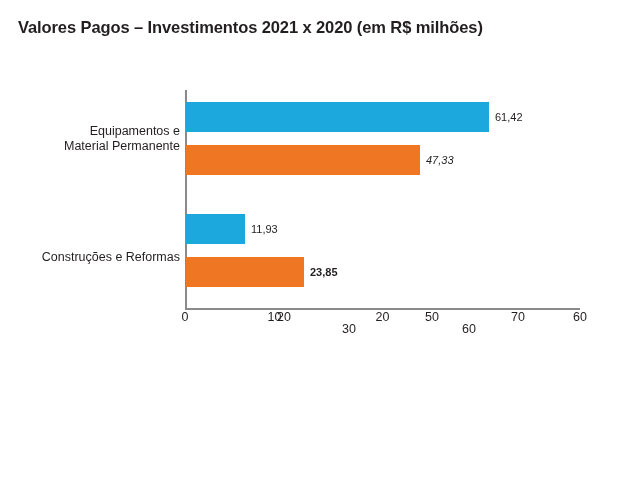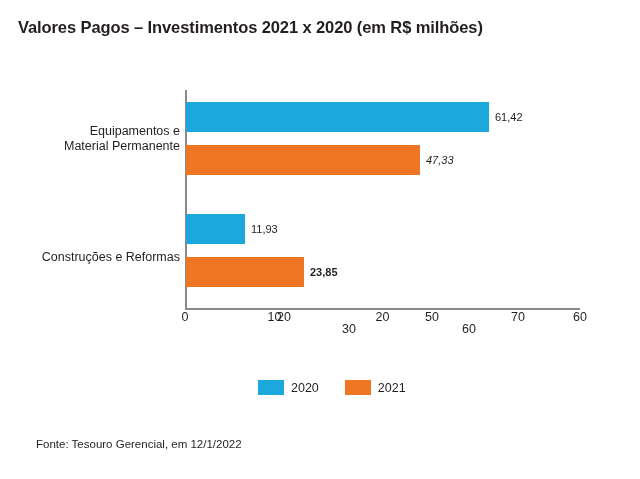--- a/index.html
+++ b/index.html
@@ -147,26 +147,15 @@
     <div class="tick" style="left:246.9px;">50</div>
     <div class="tick" style="left:284px;margin-top:12px;">60</div>
     <div class="tick" style="left:333px;">70</div>
     <div class="tick" style="left:395px;">60</div>
   </div>
 
   <div class="cat-label" style="left:20px; top:124px; width:160px;">Equipamentos e
 Material Permanente</div>
   <div class="cat-label" style="left:20px; top:250px; width:160px;">Construções e Reformas</div>
 
-  <div class="legend" style="left:258px; top:380px;">
-    <div class="legend-item">
-      <span class="legend-swatch" style="background:#1ca8dd;"></span>
-      <span class="legend-text">2020</span>
-    </div>
-    <div class="legend-item">
-      <span class="legend-swatch" style="background:#ef7622;"></span>
-      <span class="legend-text">2021</span>
-    </div>
-  </div>
 
-  <div class="source">Fonte: Tesouro Gerencial, em 12/1/2022</div>
 
 </div>
 
 </body></html>

